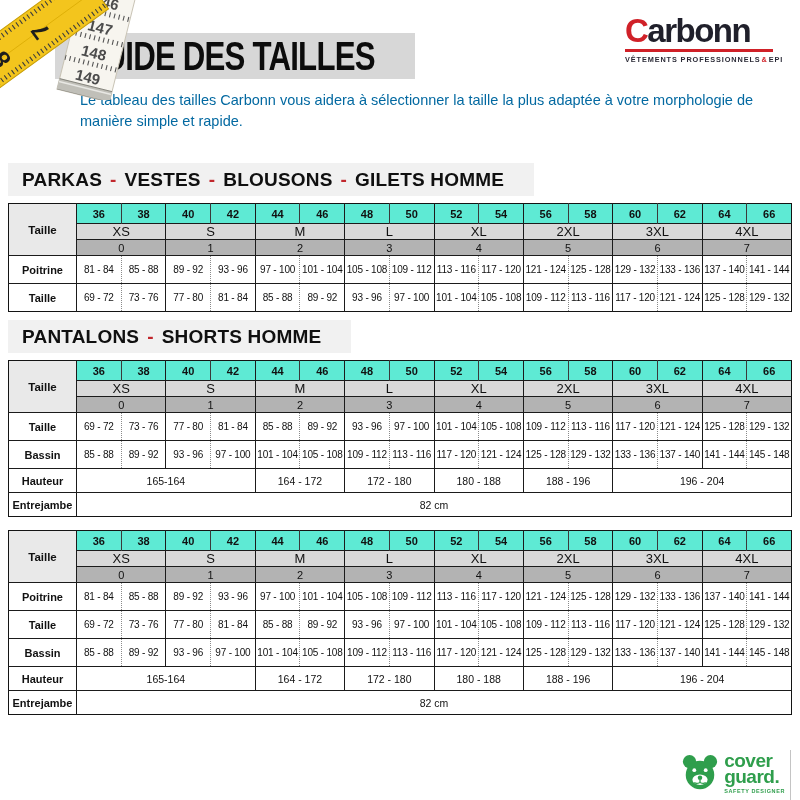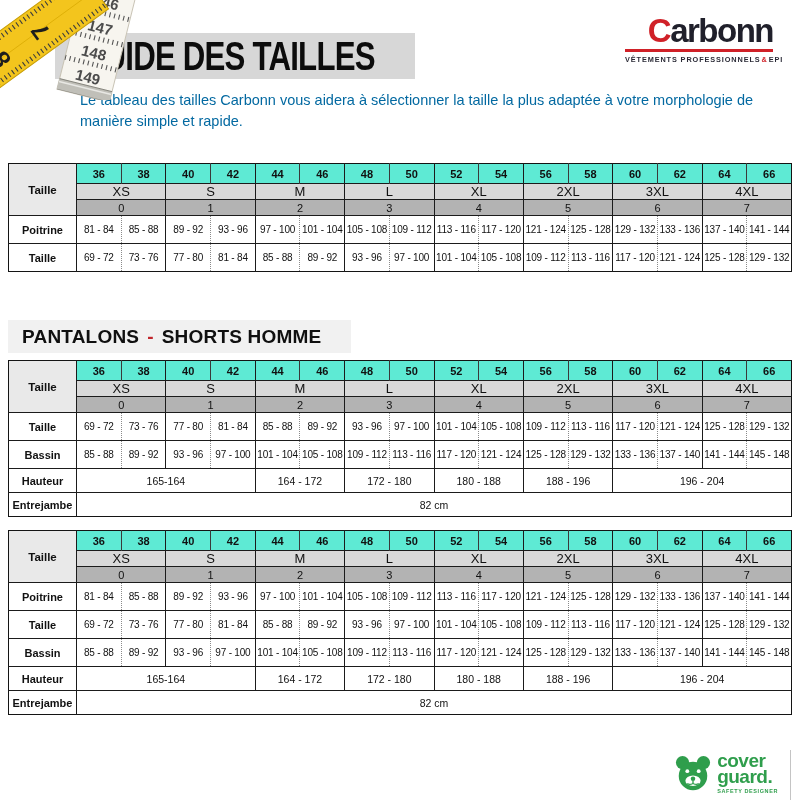--- a/index.html
+++ b/index.html
@@ -10,21 +10,21 @@
   
   .title-band{position:absolute;left:55px;top:33px;width:360px;height:46px;background:#d7d7d7;z-index:1;}
   .page-title{
     position:absolute;left:25px;top:0;line-height:46px;font-size:40px;font-weight:bold;
     color:#0c0c0c;letter-spacing:-1px;white-space:nowrap;
     transform:scaleX(0.78);transform-origin:left center;
   }
   .tape{position:absolute;left:0;top:0;z-index:2;}
   .intro{position:absolute;left:80px;top:90px;width:718px;font-size:14.5px;line-height:1.45;color:#0369a1;z-index:0;}
   .carbonn{position:absolute;top:14px;right:27px;width:148px;z-index:1;}
-  .carbonn-word{font-size:33px;font-weight:bold;letter-spacing:-1.5px;color:#20202b;line-height:1;white-space:nowrap;text-align:right;}
+  .carbonn-word{font-size:33px;font-weight:bold;letter-spacing:-1.5px;color:#20202b;line-height:1;white-space:nowrap;}
   .carbonn-word .c-init{color:#d02128;}
   .carbonn-rule{height:2.5px;background:#d02128;margin-top:2px;}
   .carbonn-tagline{margin-top:3px;font-size:7.3px;font-weight:bold;letter-spacing:0.9px;color:#2a2a36;white-space:nowrap;}
   .carbonn-tagline .amp{color:#d02128;margin:0 1px;}
   
   #sections{position:absolute;left:8px;top:0;width:784px;}
   .section{position:absolute;left:0;width:784px;}
   .section:nth-child(1){top:163px;}
   .section:nth-child(2){top:320px;}
   .section:nth-child(3){top:530px;}
@@ -49,21 +49,21 @@
   tr.r-nums td.pair{border-left:1.3px solid #1b1b1b;}
   tr.r-data td{border-top:1.8px solid #1b1b1b;}
   td.row-label{font-weight:bold;font-size:11px;border-right:1.3px solid #1b1b1b;background:#fff;}
   td.cell-val{height:27px;font-size:10px;letter-spacing:-0.2px;}
   td.cell-val.pair{border-left:1.2px solid #1b1b1b;}
   td.cell-val.dot{border-left:1px dotted #8a8a8a;}
   td.cell-merge{height:23px;font-size:10.5px;}
   td.cell-merge.pair{border-left:1.2px solid #1b1b1b;}
   td.cell-full{height:23px;font-size:10.5px;}
   
-  .coverguard{position:absolute;top:753px;right:22px;display:flex;align-items:flex-end;gap:5px;z-index:1;}
+  .coverguard{position:absolute;top:753px;right:15px;display:flex;align-items:flex-start;gap:5px;z-index:1;}
   .cg-text{color:#2f9e4c;font-weight:bold;font-size:19px;line-height:0.84;letter-spacing:-0.5px;}
   .cg-tagline{font-size:5.5px;letter-spacing:0.6px;color:#2f9e4c;font-weight:bold;text-align:right;margin-top:3px;}
   .edge-rule{position:absolute;right:9px;top:750px;height:50px;width:0;border-left:1.5px solid #c4c4c4;}
 </style>
 </head>
 <body>
 
 <div class="title-band">
   <div class="page-title">GUIDE DES TAILLES</div>
 </div>
@@ -107,21 +107,21 @@
 
 <div class="carbonn">
   <div class="carbonn-word"><span class="c-init">C</span><span>arbonn</span></div>
   <div class="carbonn-rule"></div>
   <div class="carbonn-tagline"><span>VÊTEMENTS PROFESSIONNELS</span><span class="amp">&amp;</span><span>EPI</span></div>
 </div>
 
 <div class="intro">Le tableau des tailles Carbonn vous aidera à sélectionner la taille la plus adaptée à votre morphologie de manière simple et rapide.</div>
 
 <div id="sections">
-    <div class="section"><table class="size-table">
+    <div class="section"><div class="section-title"><span>PARKAS</span><span class="dash">-</span><span>VESTES</span><span class="dash">-</span><span>BLOUSONS</span><span class="dash">-</span><span>GILETS HOMME</span></div><table class="size-table">
         <colgroup>
           <col style="width: 68px;">
           <col>
           <col>
           <col>
           <col>
           <col>
           <col>
           <col>
           <col>

